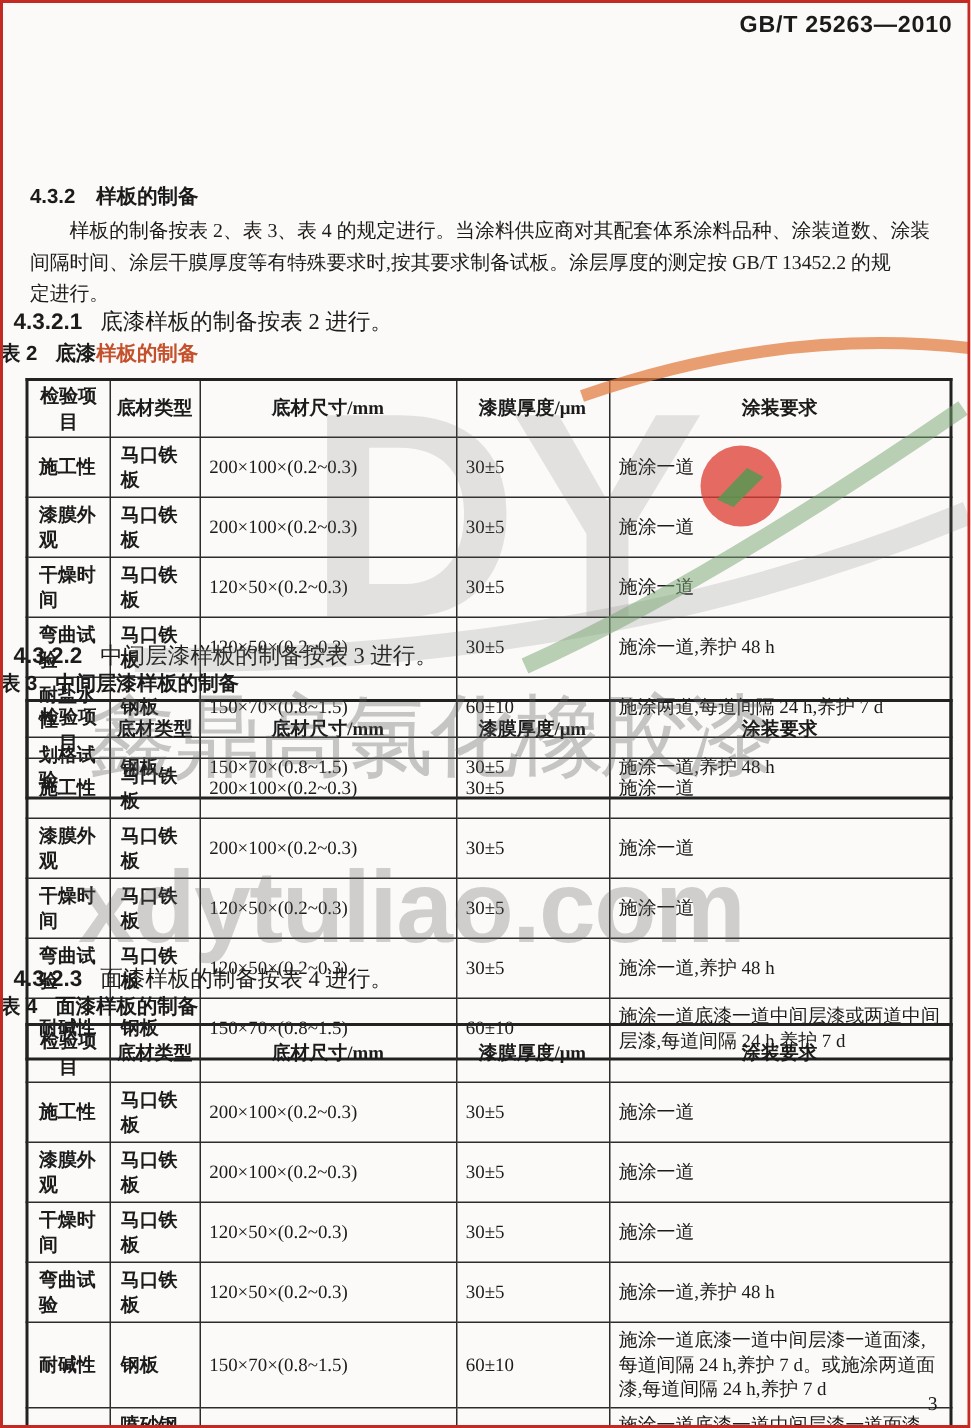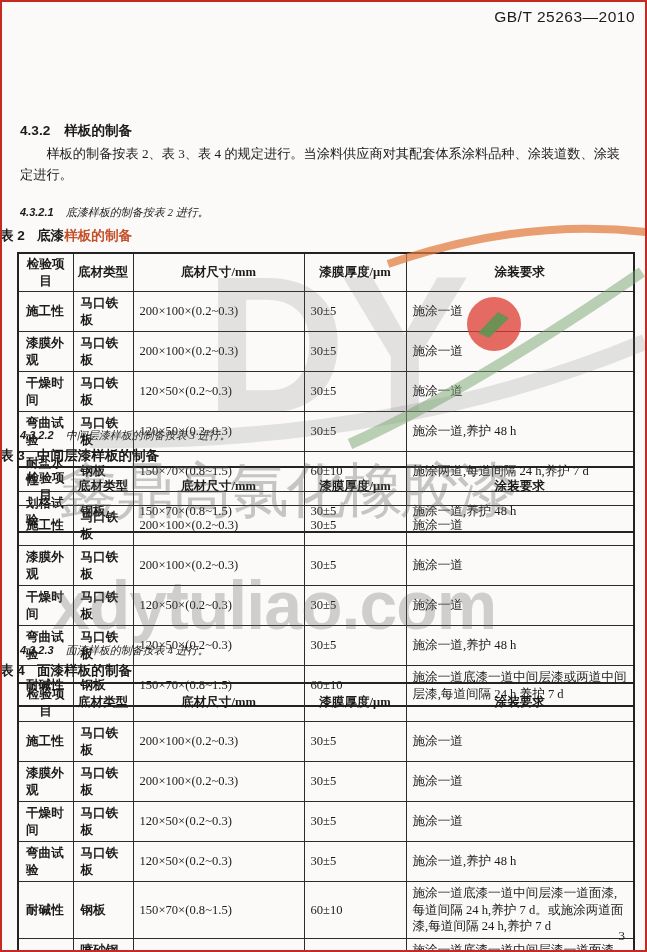--- a/index.html
+++ b/index.html
@@ -8,34 +8,34 @@
     background:#fbfaf8;
     font-family:"Liberation Serif","DejaVu Serif",serif;
     color:#1b1b1b;
   }
   .page-frame{position:absolute;inset:0;border:2px solid #c22a22;pointer-events:none;z-index:6;}
   .content{position:absolute;inset:0;z-index:2;}
 
   .doc-code{
     position:absolute;top:8px;right:12px;
     font-family:"Liberation Sans","DejaVu Sans",sans-serif;
-    font-weight:normal;font-size:15.5px;letter-spacing:.5px;
+    font-weight:bold;font-size:15.5px;letter-spacing:.5px;
   }
   .textblock{position:absolute;left:20px;width:610px;font-size:13.2px;line-height:21.4px;}
   .textblock .line{white-space:nowrap;}
   .intro{top:36px;}
   .h432{
     position:absolute;top:122px;left:20px;
     font-family:"Liberation Sans","DejaVu Sans",sans-serif;
     font-weight:bold;font-size:13.6px;
   }
   .h432 .num{margin-right:14px;}
   .p432{top:144px;line-height:20.8px;}
   .indent-first .line:first-child{text-indent:2em;}
-  .clause{position:absolute;left:20px;font-size:11px;white-space:nowrap;font-style:italic;}
+  .clause{position:absolute;left:9px;font-size:15px;white-space:nowrap;}
   .clause .num{font-family:"Liberation Sans","DejaVu Sans",sans-serif;font-weight:bold;margin-right:12px;}
   .clause-4321{top:205px;}
   .clause-4322{top:428px;}
   .clause-4323{top:643px;}
 
   .tcaption{
     position:absolute;left:0;width:590px;
     font-family:"Liberation Sans","DejaVu Sans",sans-serif;
     font-weight:bold;font-size:13.6px;white-space:nowrap;
   }
@@ -91,20 +91,21 @@
 
   <div class="doc-code">GB/T 25263—2010</div>
 
 
   <div class="h432">
     <span class="num">4.3.2</span><span>样板的制备</span>
   </div>
 
   <div class="textblock p432 indent-first">
       <div class="line">样板的制备按表 2、表 3、表 4 的规定进行。当涂料供应商对其配套体系涂料品种、涂装道数、涂装</div>
+      <div class="line">间隔时间、涂层干膜厚度等有特殊要求时,按其要求制备试板。涂层厚度的测定按 GB/T 13452.2 的规</div>
       <div class="line">定进行。</div>
     </div>
 
   <div class="clause clause-4321">
     <span class="num">4.3.2.1</span><span>底漆样板的制备按表 2 进行。</span>
   </div>
 
   <div class="tcaption cap-2">
     <span class="cap-label">表 2</span><span>底漆</span><span class="accent">样板的制备</span>
   </div>

